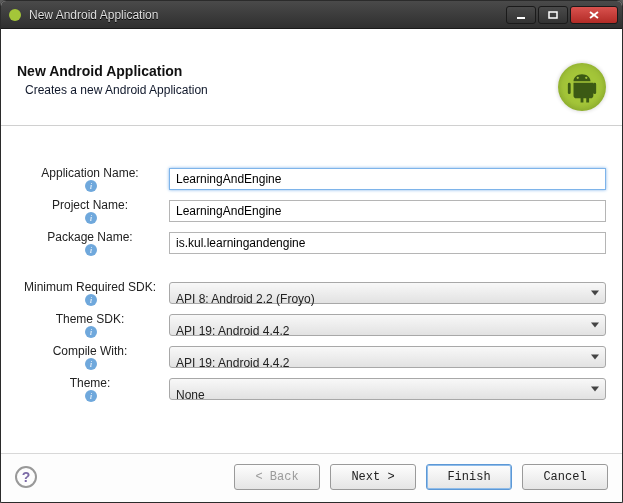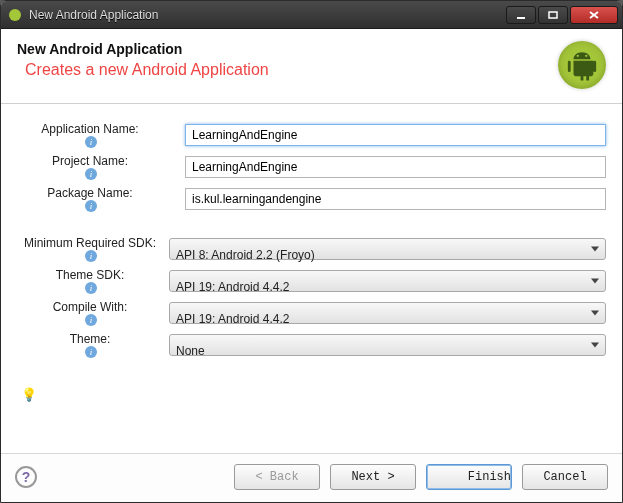--- a/index.html
+++ b/index.html
@@ -13,20 +13,21 @@
   }
   .window {
     width: 623px;
     height: 503px;
     border: 1px solid #2b2b2b;
     border-radius: 6px 6px 2px 2px;
     overflow: hidden;
     background: #fff;
     display: flex;
     flex-direction: column;
+    gap: 22px;
   }
   .titlebar {
     height: 28px;
     background: linear-gradient(to bottom, #4a4a4a, #2f2f2f);
     display: flex;
     align-items: center;
     padding: 0 4px 0 6px;
     color: #ddd;
     font-size: 12px;
     border-bottom: 1px solid #1a1a1a;
@@ -50,21 +51,21 @@
   .header-strip {
     background: #fff;
     padding: 12px 16px 14px 16px;
     border-bottom: 1px solid #d0d0d0;
     display: flex;
     align-items: flex-start;
     gap: 10px;
   }
   .header-strip .header-left { flex: 1; }
   .header-strip h1 { font-size: 14px; font-weight: 700; color: #111; margin-bottom: 4px; }
-  .header-strip p { font-size: 16px; color: #ef4444; padding-left: 8px; }
+  .header-strip p { font-size: 12px; color: #0f172a; padding-left: 8px; }
   .android-icon {
     width: 48px; height: 48px;
     background: radial-gradient(circle at 50% 45%, #a4c639 55%, #8aad29 100%);
     border-radius: 50%;
     display:flex; align-items:center; justify-content:center;
     box-shadow: 0 0 8px rgba(0,0,0,.15) inset, 0 0 4px rgba(0,0,0,.2);
   }
   .content {
     flex: 1;
     padding: 18px 16px 8px 16px;
@@ -97,21 +98,21 @@
     font-style: italic;
   }
   .text-input {
     flex: 1;
     height: 22px;
     border: 1px solid #b5b5b5;
     padding: 2px 6px;
     font-family: inherit;
     font-size: 12px;
     background: #fff;
-    margin-left: 20px;
+    margin-left: 4px;
   }
   .text-input.focused {
     border: 1px solid #7eb4ea;
     box-shadow: 0 0 3px #7eb4ea;
   }
   .select-wrap {
     flex: 1;
     margin-left: 4px;
     position: relative;
   }
@@ -166,21 +167,20 @@
     background: linear-gradient(to bottom,#fdfdfd,#e5e5e5);
     font-family: Liberation Mono, monospace;
     font-size: 12px;
     color: #222;
     cursor: pointer;
   }
   .btn.disabled { color:#9a9a9a; cursor:default; }
   .btn.default {
     border: 1px solid #5c98d6;
     box-shadow: 0 0 0 1px #8fbce9 inset;
-    text-align: right;
   }
 </style>
 </head>
 <body>
 
 <div class="window">
   <div class="titlebar">
     <span class="title-icon">
       <svg width="14" height="14" viewBox="0 0 14 14">
           <circle cx="7" cy="7" r="6" fill="#a4c639"></circle>

